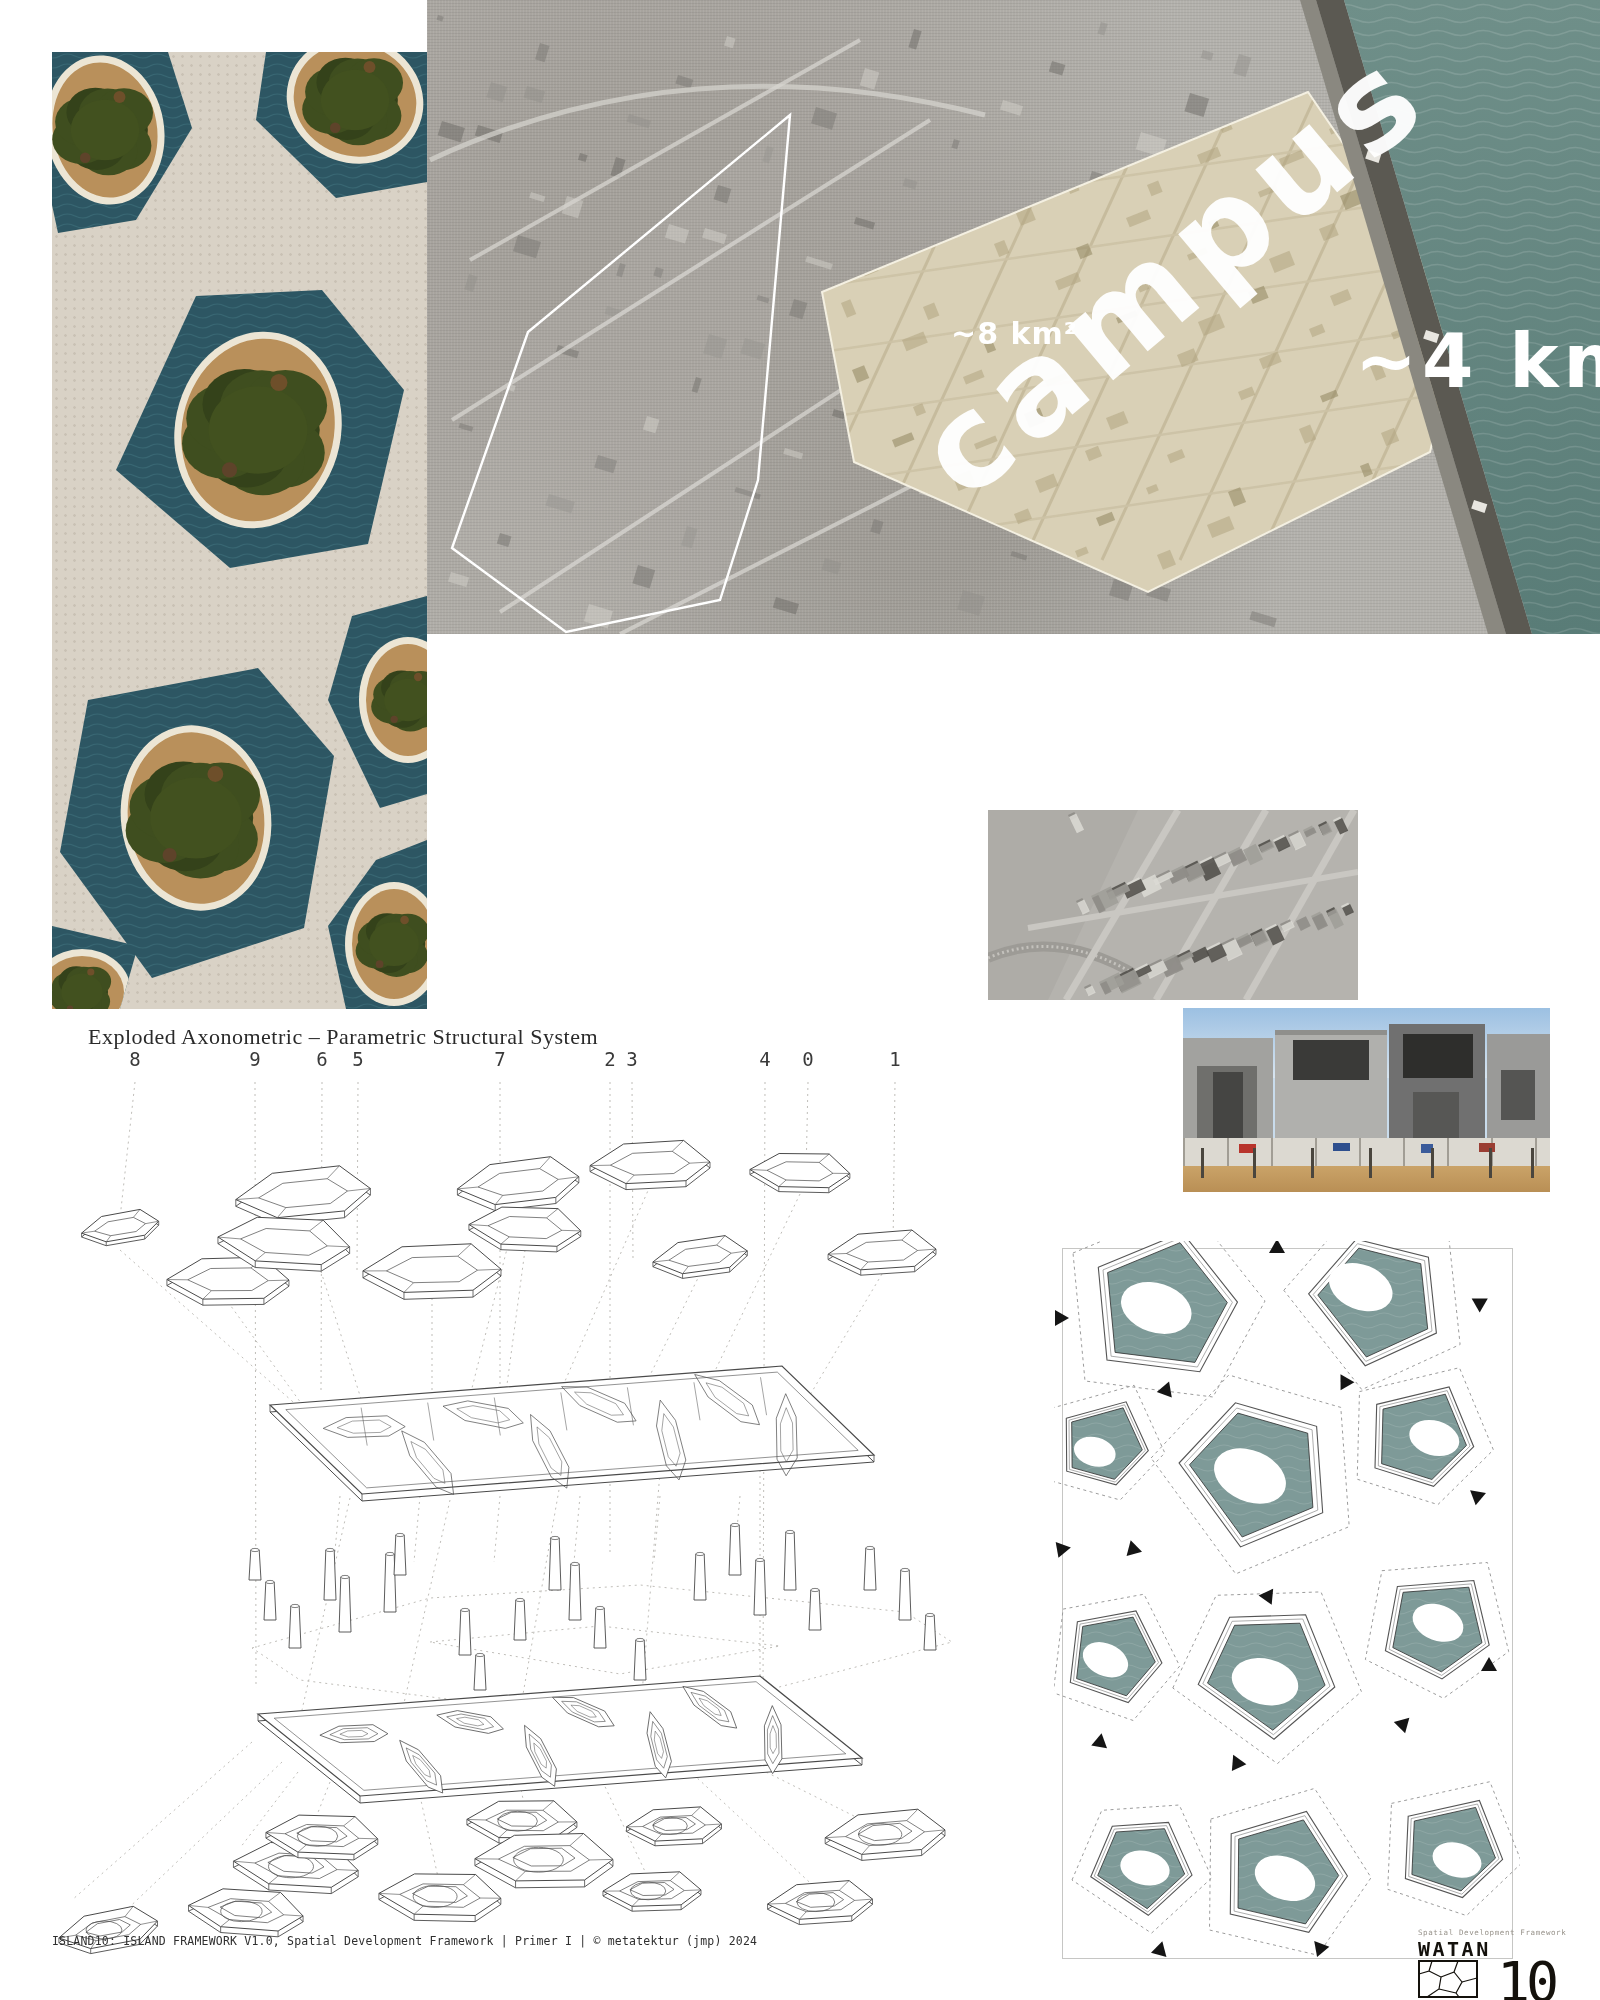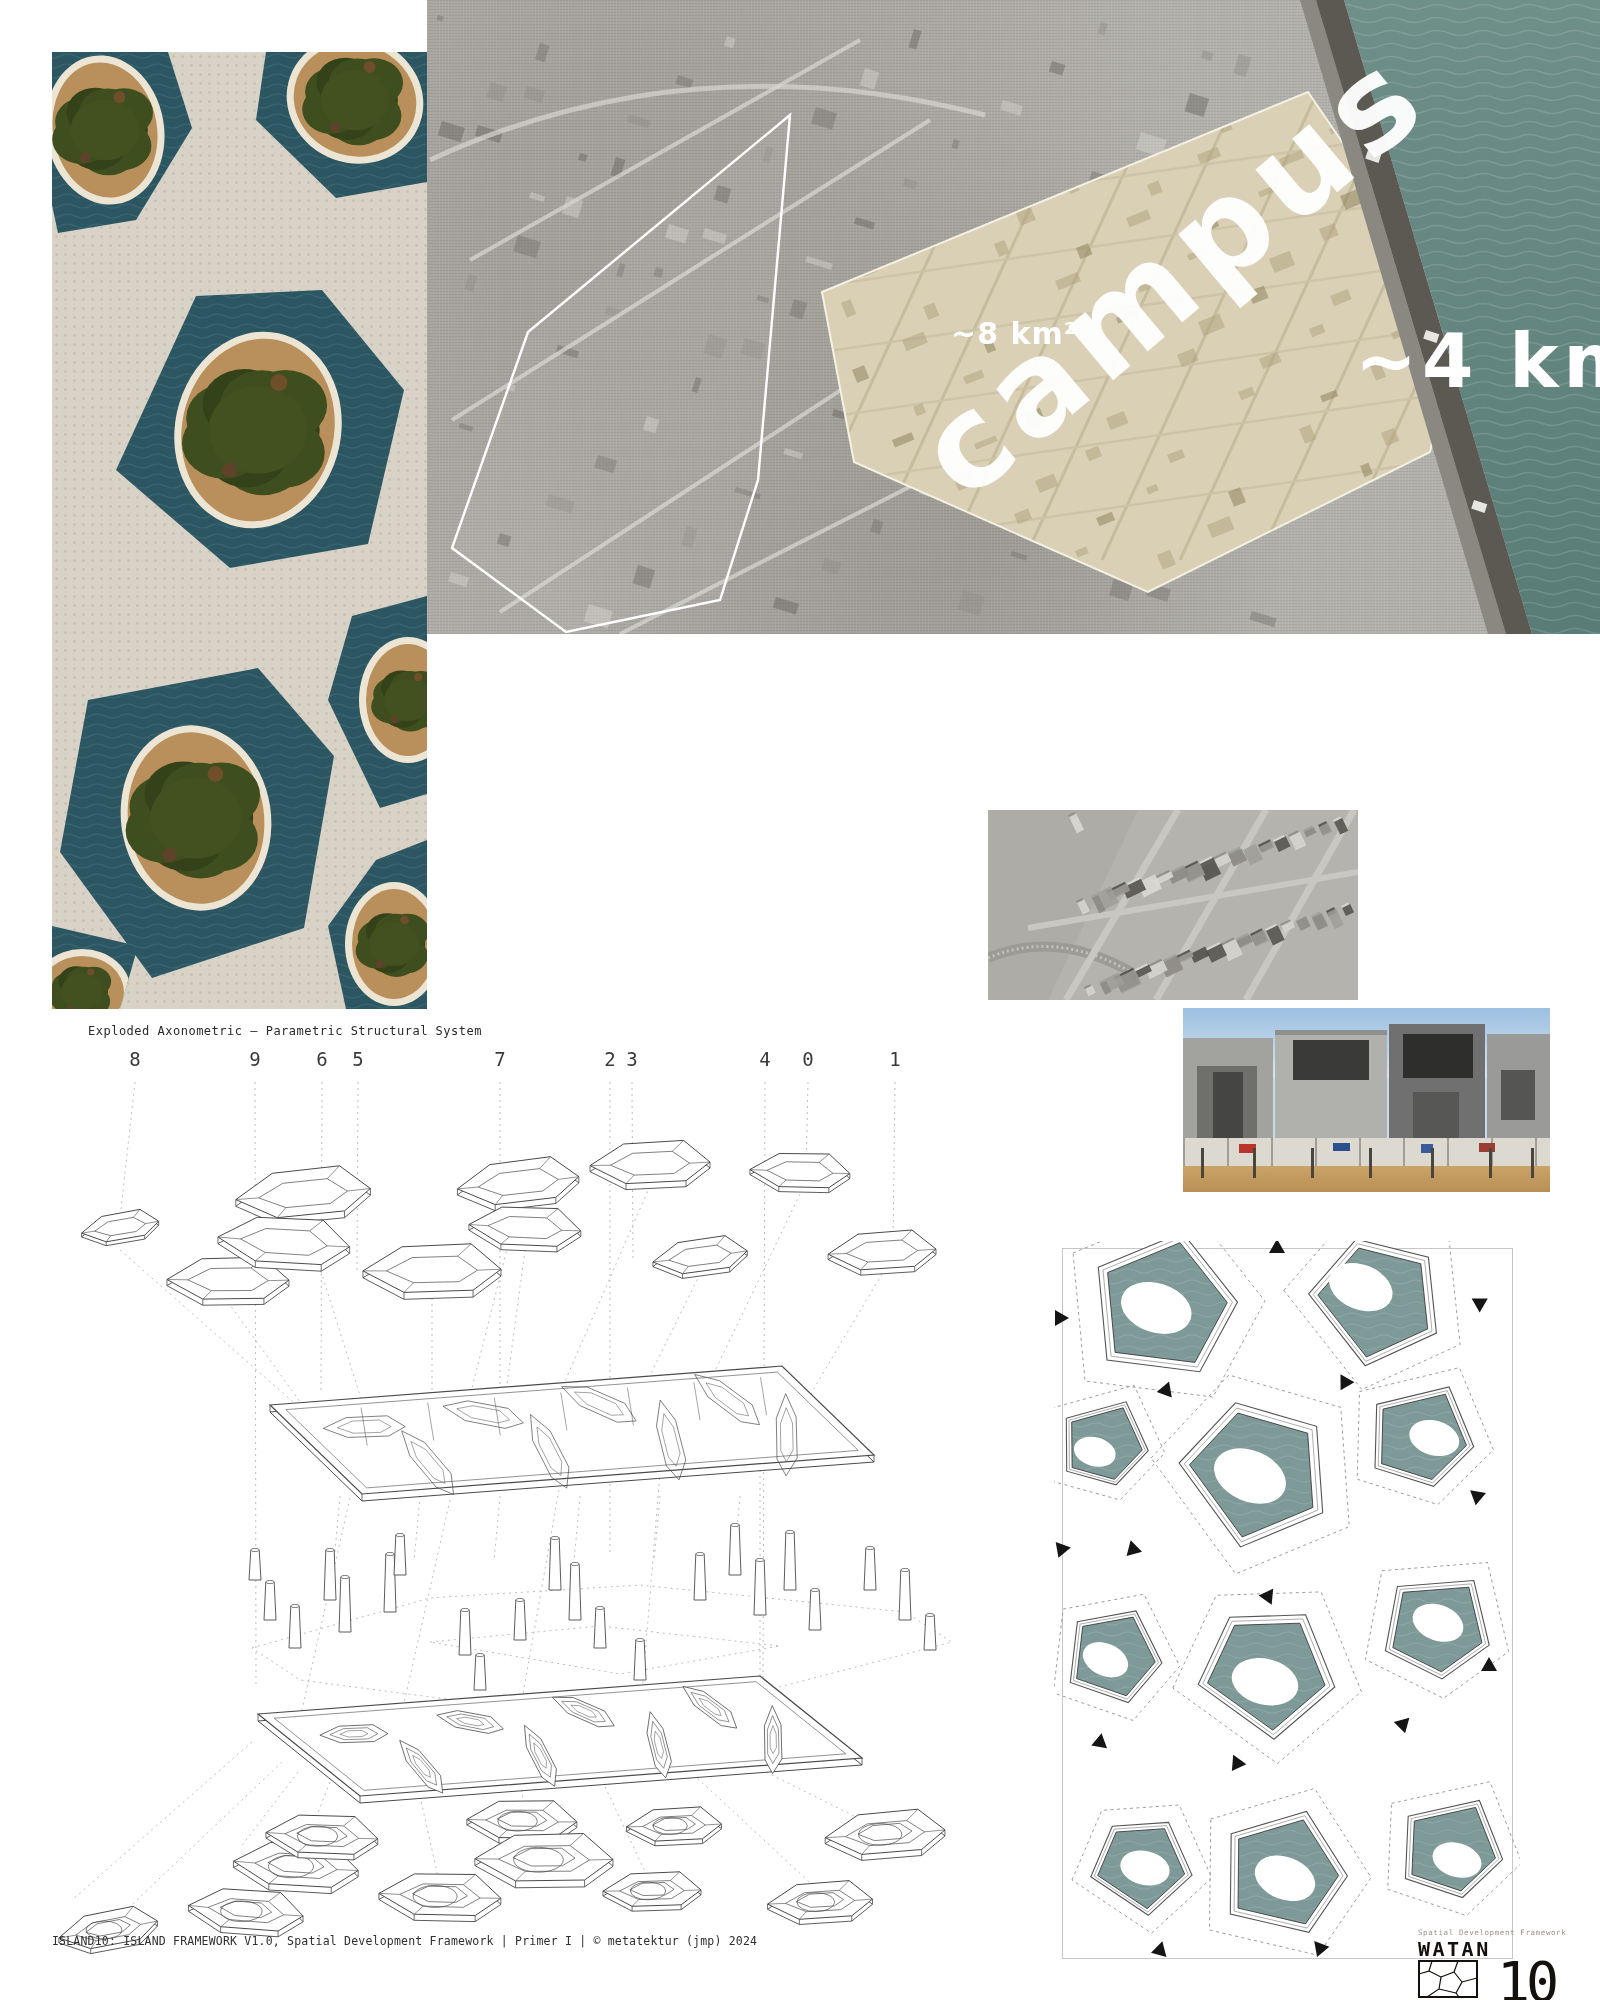--- a/index.html
+++ b/index.html
@@ -22,21 +22,21 @@
   #campus-word{left:438px;top:198px;font-size:128px;letter-spacing:10px;transform:rotate(-40deg);transform-origin:50% 50%;opacity:.96;}
   #area2{left:524px;top:316px;font-size:30px;letter-spacing:1px;}
   #area4{left:928px;top:318px;font-size:74px;letter-spacing:5px;}
   
   #aerial{left:988px;top:810px;width:370px;height:190px;background:#b5b3ae;overflow:hidden;}
   
   #construction{left:1183px;top:1008px;width:367px;height:184px;overflow:hidden;background:#c9dcec;}
   #construction div{position:absolute;}
   
   #axon{left:52px;top:1020px;width:960px;height:940px;}
-  #axon-title{position:absolute;left:36px;top:4px;font-size:12px;color:#2a2a2a;letter-spacing:.5px;}
+  #axon-title{position:absolute;left:36px;top:4px;font-size:22px;color:#2a2a2a;letter-spacing:.5px;font-family:Liberation Serif, serif;}
   .axnum{position:absolute;top:28px;width:30px;margin-left:-15px;text-align:center;font-size:19px;color:#3a3a3a;}
   
   #plan{left:1054px;top:1241px;width:466px;height:725px;background:#fff;}
   
   #footer{left:52px;top:1934px;font-size:11.5px;color:#2f2f2f;letter-spacing:.2px;}
   
   #logoblock{left:1418px;top:1928px;width:160px;color:#14110c;}
   #logoblock .eyebrow{font-size:7.5px;color:#97928a;letter-spacing:.6px;margin-bottom:2px;}
   #logoblock .island{font-size:20px;font-weight:bold;letter-spacing:2.5px;line-height:20px;}
   #logoblock .row{display:flex;align-items:flex-start;margin-top:1px;}

